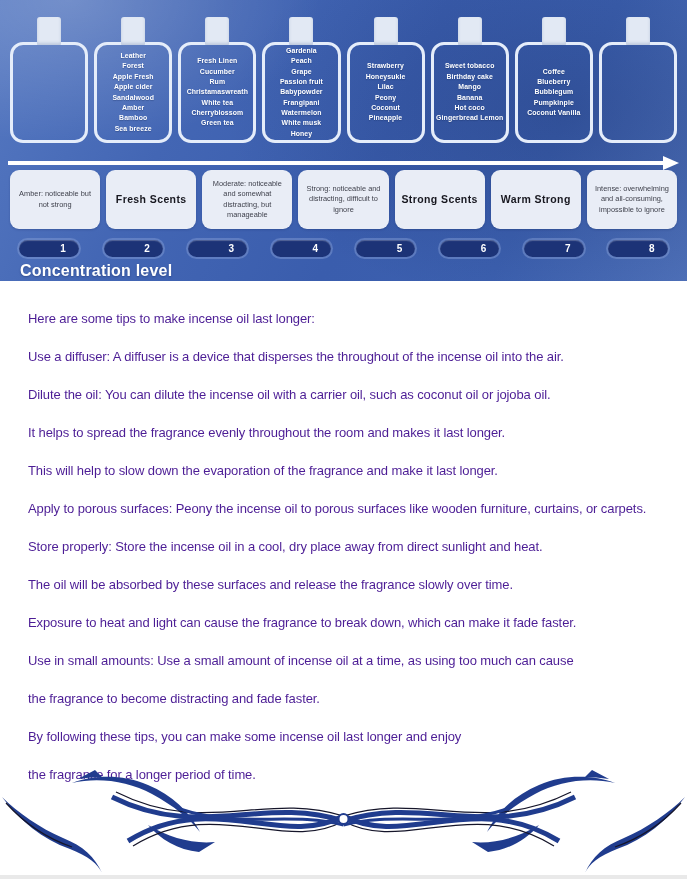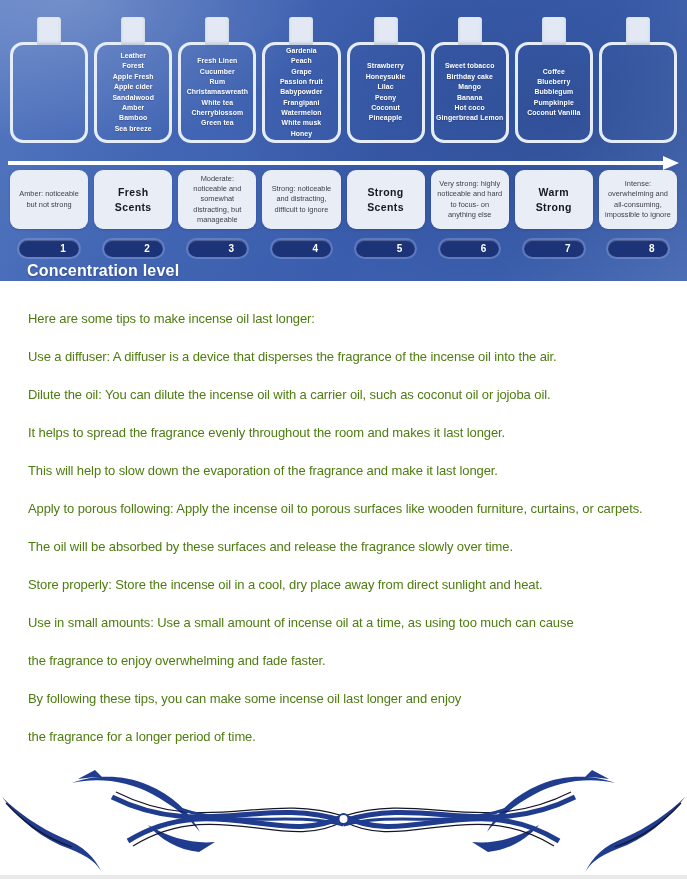--- a/index.html
+++ b/index.html
@@ -100,28 +100,27 @@
   }
 
   .caption {
     margin-top:5px;
     padding-left:20px;
     color:#ffffff;
     font-weight:bold;
     font-size:16px;
     letter-spacing:0.2px;
     text-shadow:0 1px 2px rgba(15,30,80,0.4);
-    margin-left:7px;
   }
 
   
   .tips { padding:30px 0 0 28px; }
   .tips p {
     font-size:13px;
-    color:#4d7c0f;
+    color:#4c1d95;
     margin:0 0 23px 0;
     white-space:nowrap;
     letter-spacing:-0.1px;
   }
 
   
   .flourish { position:absolute; left:0; bottom:6px; width:687px; height:104px; }
   .flourish svg { display:block; }
 
   .bottom-edge {
@@ -229,21 +228,20 @@
         <polygon points="655,0 671,7 655,14" fill="#ffffff"></polygon>
       </svg>
     </div>
 
     <div class="levels-row">
       <div class="level-box">Amber: noticeable but not strong</div>
       <div class="level-box lvl-bold">Fresh Scents</div>
       <div class="level-box">Moderate: noticeable and somewhat distracting, but manageable</div>
       <div class="level-box">Strong: noticeable and distracting, difficult to ignore</div>
       <div class="level-box lvl-bold">Strong Scents</div>
-      <div class="level-box">Very strong: highly noticeable and hard to focus- on anything else</div>
       <div class="level-box lvl-bold">Warm Strong</div>
       <div class="level-box">Intense: overwhelming and all-consuming, impossible to ignore</div>
     </div>
 
     <div class="pills-row">
       <div class="pill-cell">
           <div class="pill">1</div>
         </div>
       <div class="pill-cell">
           <div class="pill">2</div>
@@ -266,29 +264,30 @@
       <div class="pill-cell">
           <div class="pill">8</div>
         </div>
     </div>
 
     <div class="caption">Concentration level</div>
   </div>
 
   <div class="tips">
     <p>Here are some tips to make incense oil last longer:</p>
-    <p>Use a diffuser: A diffuser is a device that disperses the fragrance of the incense oil into the air.</p>
+    <p>Use a diffuser: A diffuser is a device that disperses the throughout of the incense oil into the air.</p>
     <p>Dilute the oil: You can dilute the incense oil with a carrier oil, such as coconut oil or jojoba oil.</p>
     <p>It helps to spread the fragrance evenly throughout the room and makes it last longer.</p>
     <p>This will help to slow down the evaporation of the fragrance and make it last longer.</p>
-    <p>Apply to porous following: Apply the incense oil to porous surfaces like wooden furniture, curtains, or carpets.</p>
+    <p>Apply to porous surfaces: Peony the incense oil to porous surfaces like wooden furniture, curtains, or carpets.</p>
+    <p>Store properly: Store the incense oil in a cool, dry place away from direct sunlight and heat.</p>
     <p>The oil will be absorbed by these surfaces and release the fragrance slowly over time.</p>
-    <p>Store properly: Store the incense oil in a cool, dry place away from direct sunlight and heat.</p>
+    <p>Exposure to heat and light can cause the fragrance to break down, which can make it fade faster.</p>
     <p>Use in small amounts: Use a small amount of incense oil at a time, as using too much can cause</p>
-    <p>the fragrance to enjoy overwhelming and fade faster.</p>
+    <p>the fragrance to become distracting and fade faster.</p>
     <p>By following these tips, you can make some incense oil last longer and enjoy</p>
     <p>the fragrance for a longer period of time.</p>
   </div>
 
   <div class="flourish">
     <svg width="687" height="104" viewBox="0 0 687 104">
       <defs>
         <g id="flourish-half">
 
           <path d="M 2 28 C 20 52, 42 70, 70 80 C 88 87, 98 95, 102 104 C 95 88, 83 77, 63 69 C 40 59, 18 44, 2 28 Z" fill="#203c8e"></path>

